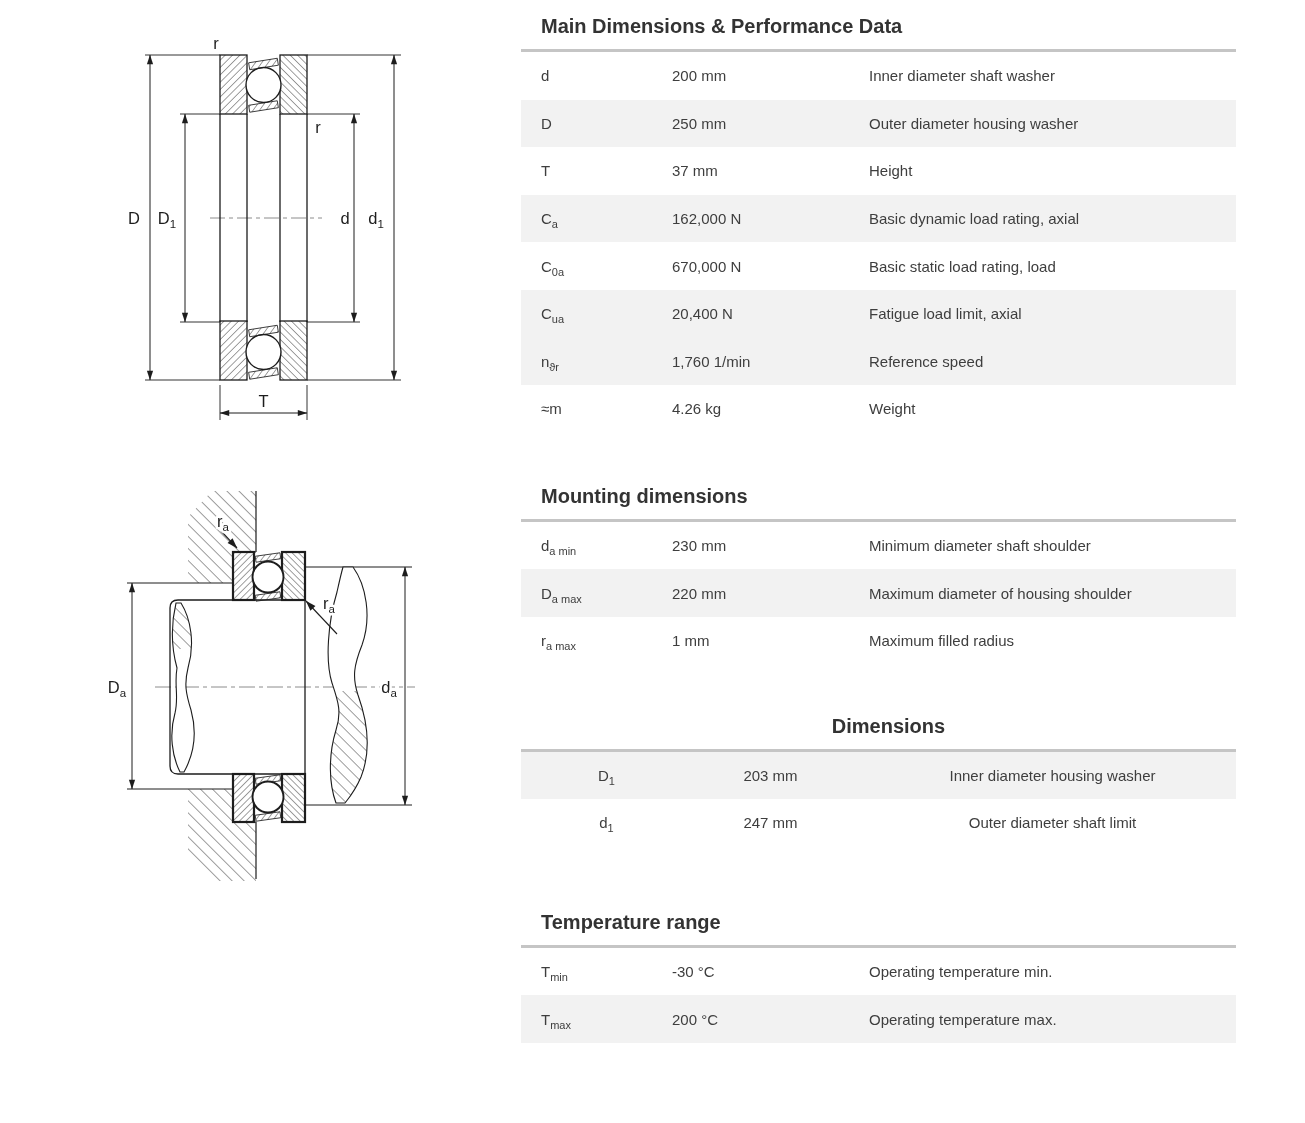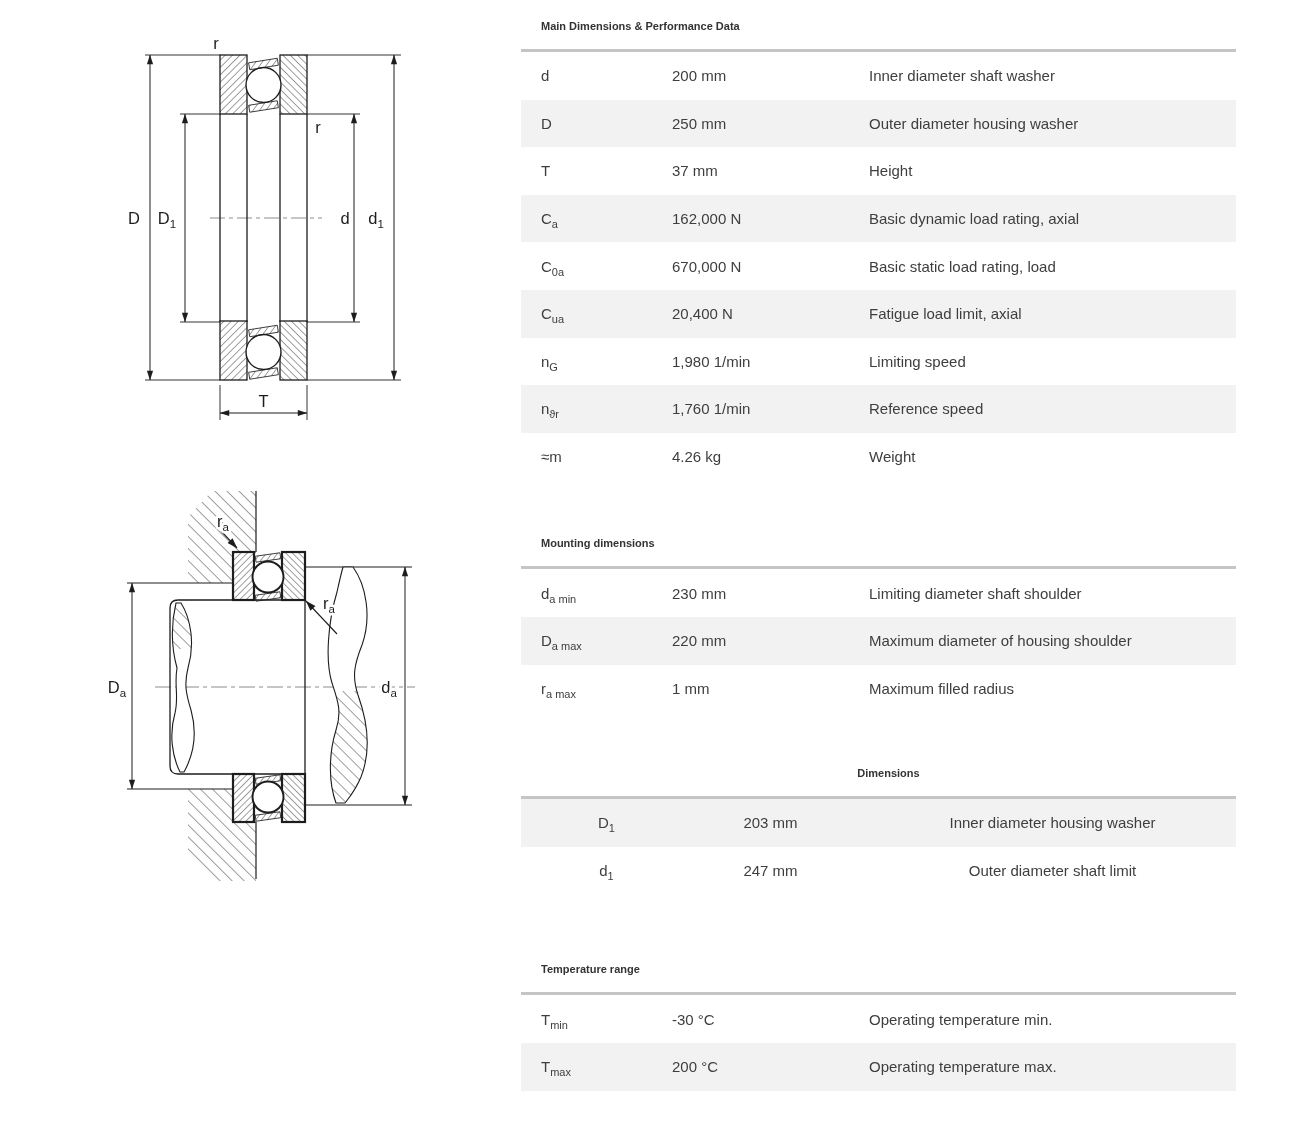--- a/index.html
+++ b/index.html
@@ -9,21 +9,21 @@
 
   
   .drawing{position:absolute;}
   #diagram-top{left:110px;top:30px;}
   #diagram-bottom{left:100px;top:485px;}
   svg text{font-family:"Liberation Sans","DejaVu Sans",sans-serif;fill:#1d1d1d;}
   .halo{paint-order:stroke;stroke:#ffffff;stroke-width:5px;stroke-linejoin:round;}
 
   
   #right-col{position:absolute;left:521px;top:0;width:715px;padding-top:16px;}
-  section.tbl h3{margin:0;padding:0 0 13px 20px;font-size:11px;line-height:20px;
+  section.tbl h3{margin:0;padding:0 0 13px 20px;font-size:20px;line-height:20px;
                  font-weight:bold;color:#333333;border-bottom:3px solid #c5c5c5;}
   section[data-section="1"]{margin-top:53px;}
   section[data-section="2"]{margin-top:51px;text-align:center;}
   section[data-section="3"]{margin-top:65px;}
   .row{height:47.6px;display:flex;align-items:center;padding-left:20px;
        font-size:15px;color:#3e3e3e;}
   .row.alt{background:#f2f2f2;}
   .c1{width:131px;flex:0 0 131px;}
   .c2{width:197px;flex:0 0 197px;}
   .c3{flex:1;}
@@ -196,44 +196,39 @@
           <div class="row">
             <span class="c1"><span>C</span><sub>0a</sub></span>
             <span class="c2">670,000 N</span>
             <span class="c3">Basic static load rating, load</span>
           </div>
           <div class="row alt">
             <span class="c1"><span>C</span><sub>ua</sub></span>
             <span class="c2">20,400 N</span>
             <span class="c3">Fatigue load limit, axial</span>
           </div>
-          <div class="row">
-            <span class="c1"><span>n</span><sub>G</sub></span>
-            <span class="c2">1,980 1/min</span>
-            <span class="c3">Limiting speed</span>
-          </div>
           <div class="row alt">
             <span class="c1"><span>n</span><sub>ϑr</sub></span>
             <span class="c2">1,760 1/min</span>
             <span class="c3">Reference speed</span>
           </div>
           <div class="row">
             <span class="c1"><span>≈m</span><sub></sub></span>
             <span class="c2">4.26 kg</span>
             <span class="c3">Weight</span>
           </div>
         </div>
     </section>
     <section class="tbl" data-section="1">
       <h3>Mounting dimensions</h3>
       <div class="rows">
           <div class="row">
             <span class="c1"><span>d</span><sub>a min</sub></span>
             <span class="c2">230 mm</span>
-            <span class="c3">Limiting diameter shaft shoulder</span>
+            <span class="c3">Minimum diameter shaft shoulder</span>
           </div>
           <div class="row alt">
             <span class="c1"><span>D</span><sub>a max</sub></span>
             <span class="c2">220 mm</span>
             <span class="c3">Maximum diameter of housing shoulder</span>
           </div>
           <div class="row">
             <span class="c1"><span>r</span><sub>a max</sub></span>
             <span class="c2">1 mm</span>
             <span class="c3">Maximum filled radius</span>

